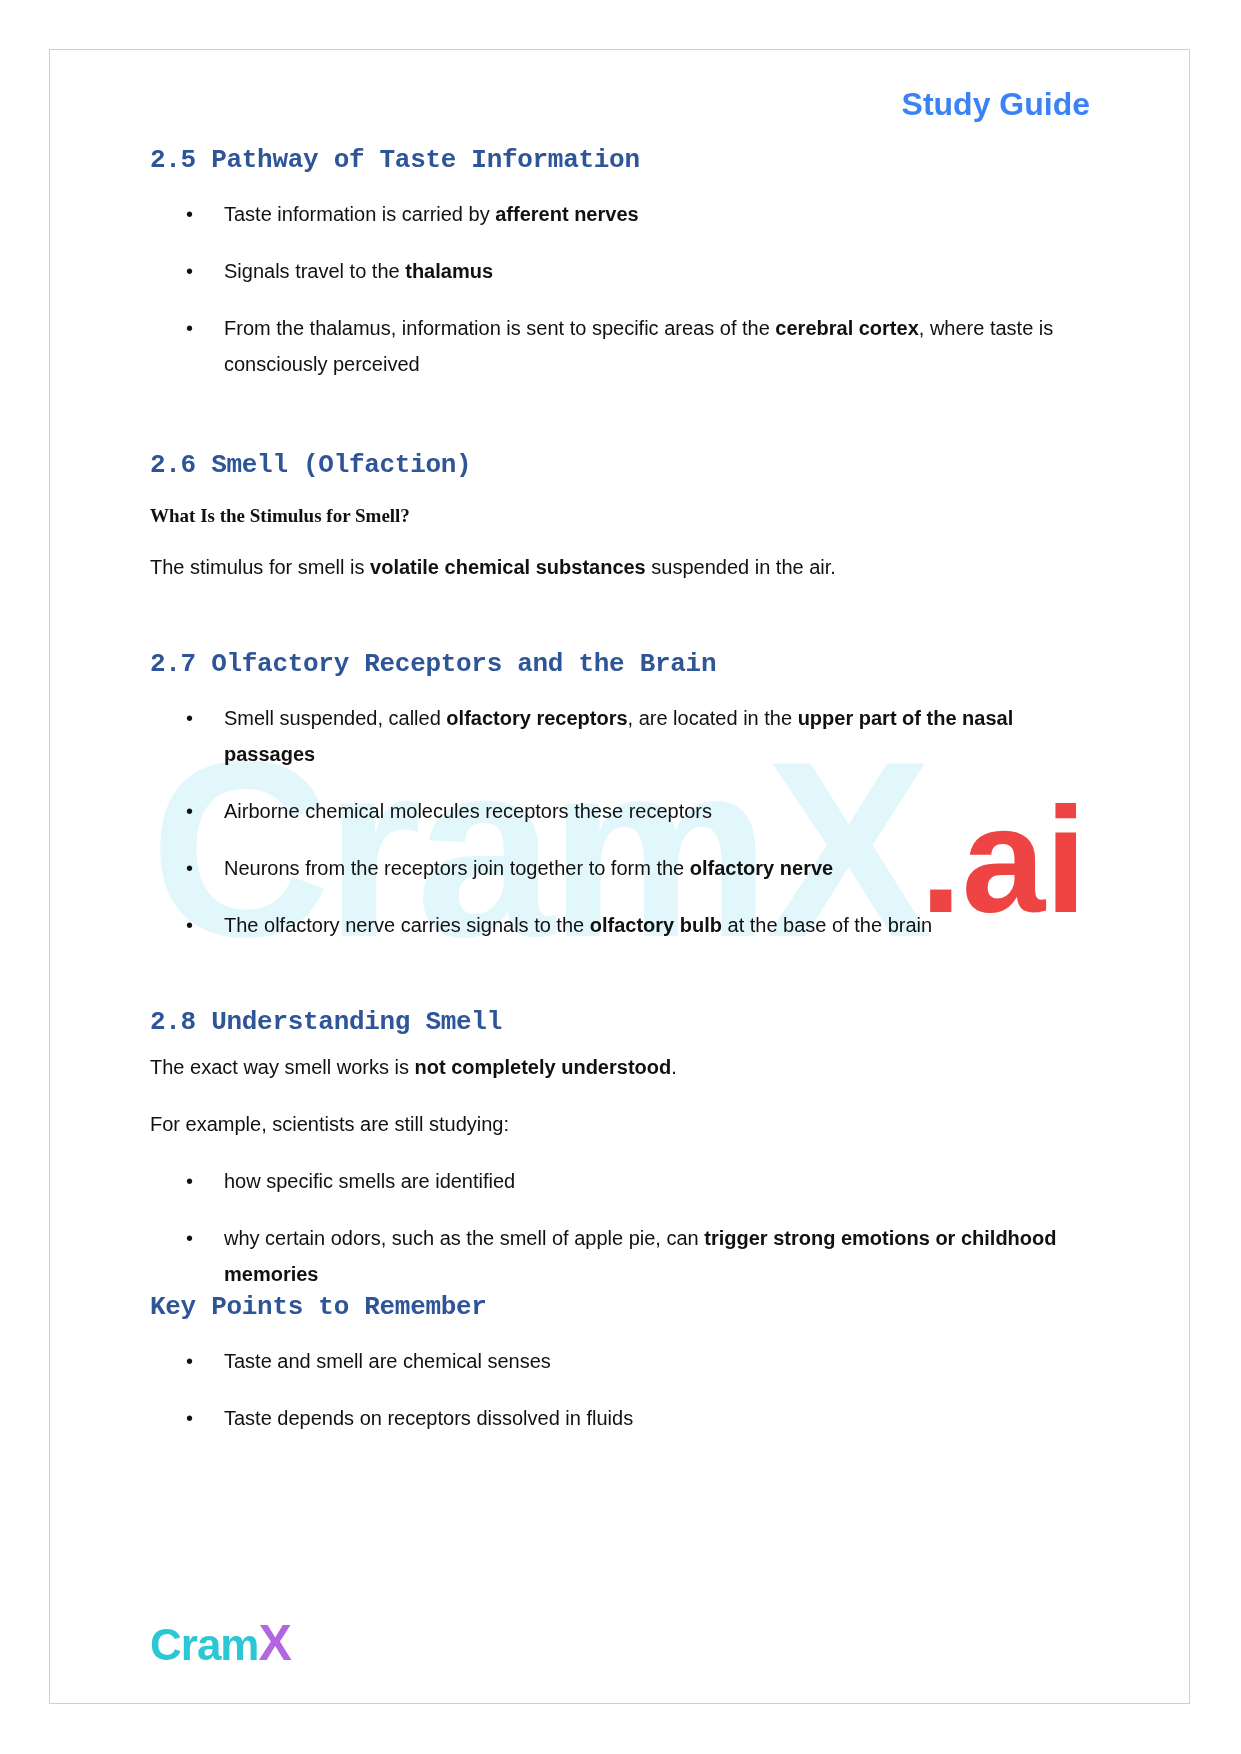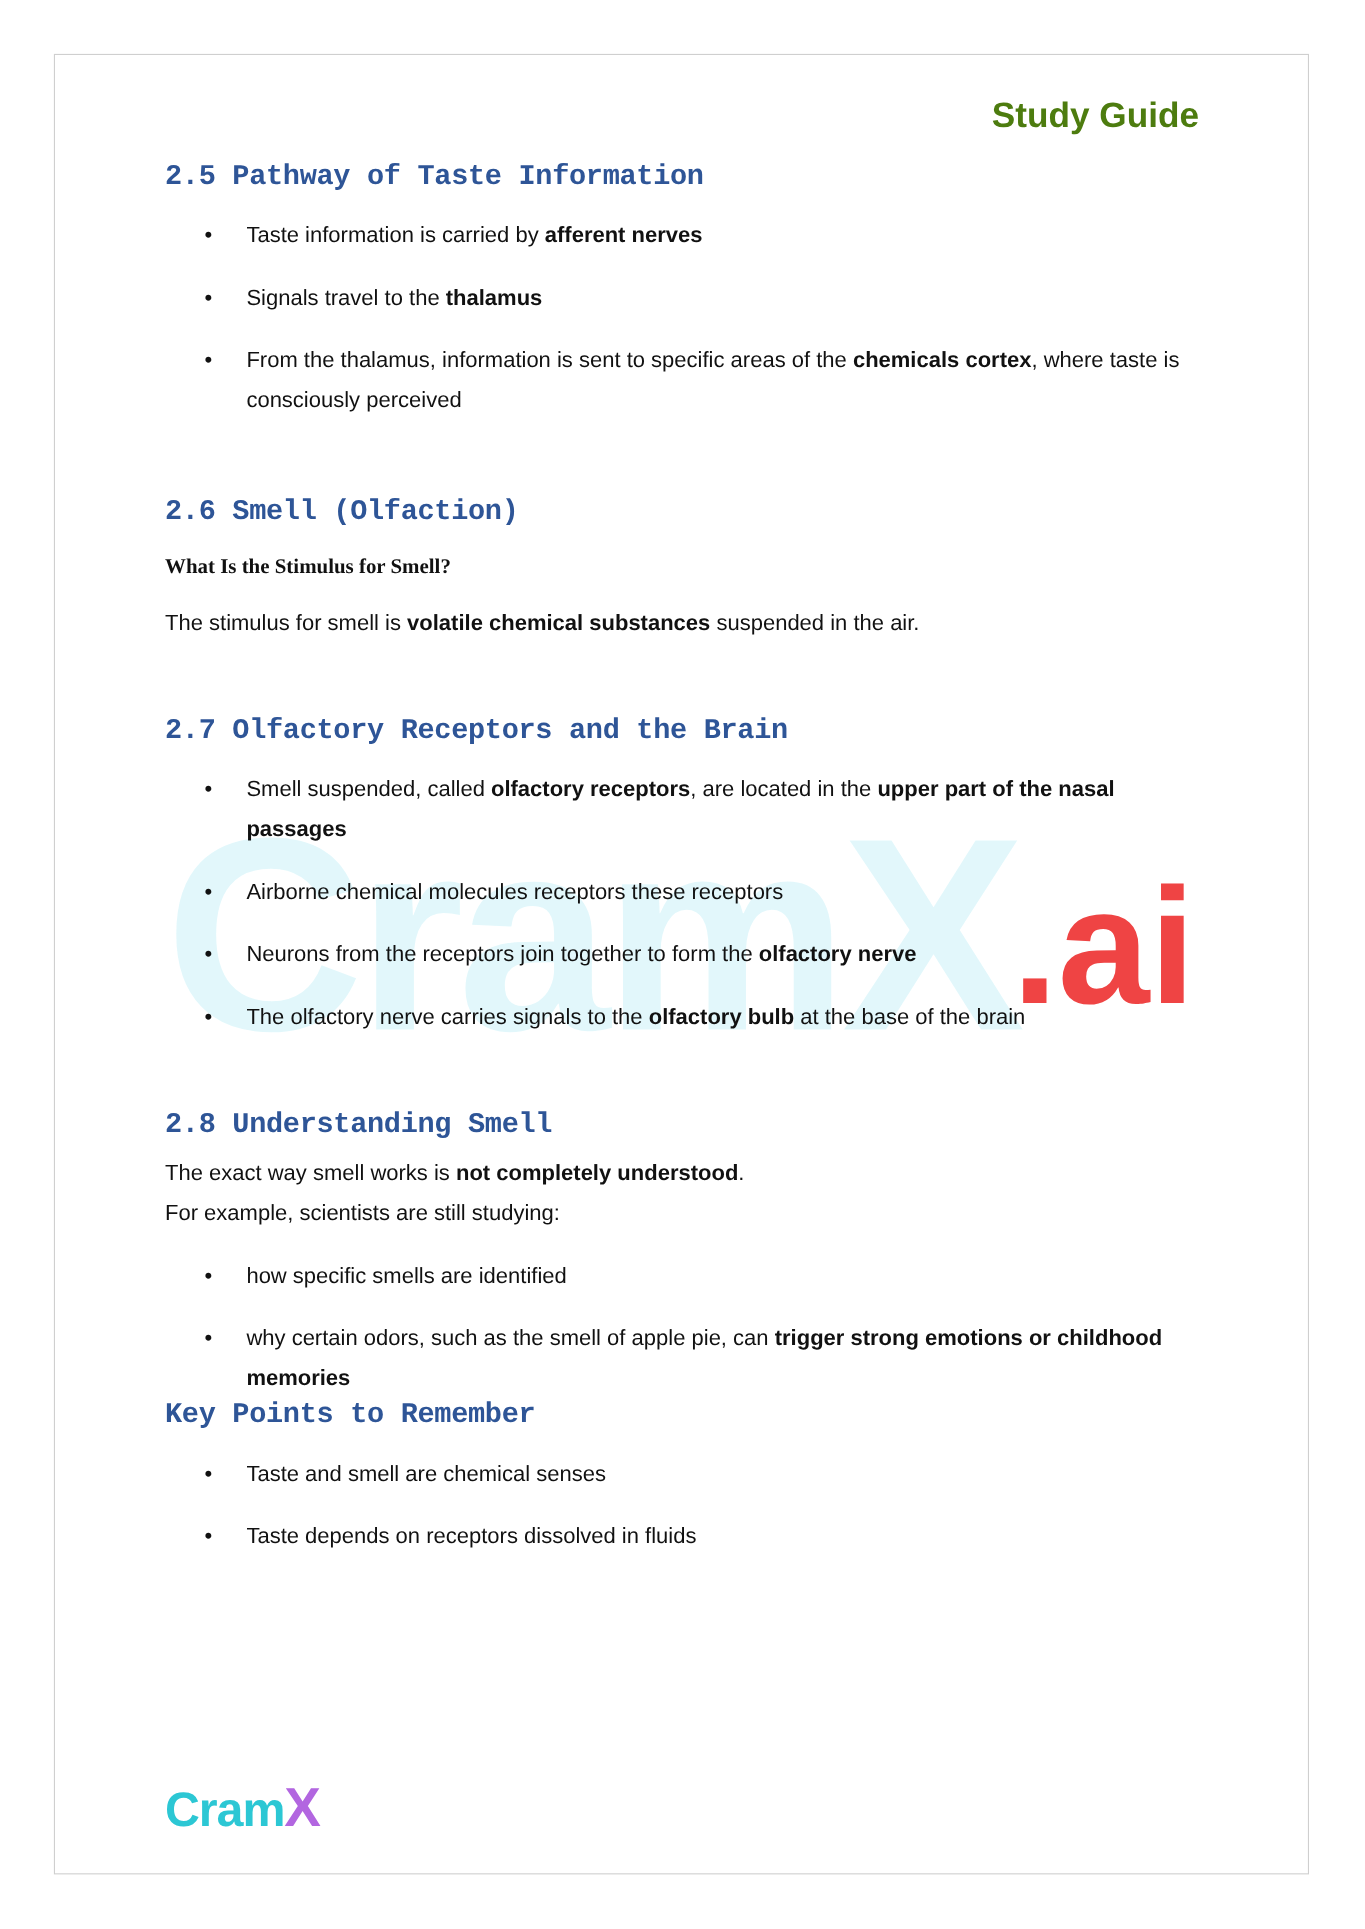--- a/index.html
+++ b/index.html
@@ -1,21 +1,21 @@
 <!DOCTYPE html>
 <html><head>
   <meta charset="utf-8">
   <style>
     html, body { margin: 0; padding: 0; background: #ffffff; }
     body { width: 1241px; height: 1754px; position: relative; overflow: hidden; font-family: "Liberation Sans", sans-serif; color: #111; }
     .page-border { position: absolute; left: 49px; top: 49px; width: 1141px; height: 1655px; border: 1px solid #cfcfcf; box-sizing: border-box; }
     .watermark { position: absolute; left: 150px; top: 720px; width: 950px; height: 260px; pointer-events: none; }
     .watermark-text { position: absolute; left: 0; top: 0; font-family: "Liberation Sans", sans-serif; font-weight: 700; font-size: 250px; line-height: 260px; letter-spacing: -6px; color: #dff7fb; opacity: 0.9; white-space: nowrap; }
     .watermark-ai { position: absolute; left: 770px; top: 40px; font-family: "Liberation Sans", sans-serif; font-weight: 700; font-size: 150px; line-height: 200px; color: #ef4444; white-space: nowrap; }
-    .doc-title { position: absolute; right: 151px; top: 86px; font-size: 32px; font-weight: 700; color: #4d7c0f; }
+    .doc-title { position: absolute; right: 151px; top: 86px; font-size: 32px; font-weight: 700; color: #3b82f6; }
     .content { position: absolute; left: 150px; top: 145px; width: 940px; }
     h2 { font-family: Liberation Mono, monospace; font-size: 26px; font-weight: 700; color: #2e5597; margin: 0; letter-spacing: -0.3px; }
     ul { list-style: none; margin: 0; padding: 0; }
     li { position: relative; padding-left: 74px; font-size: 20px; line-height: 36px; margin-top: 21px; }
     li .bullet { position: absolute; left: 36px; top: 0; }
     p { font-size: 20px; line-height: 36px; margin: 0; }
     b { font-weight: 700; }
     .sub-heading { font-weight: 700; font-size: 19px; }
     .logo { position: absolute; left: 150px; top: 1618px; font-family: "Liberation Sans", sans-serif; font-weight: 700; font-size: 44px; line-height: 50px; letter-spacing: -1px; }
     .logo .cram { color: #2cc7d4; }
@@ -33,21 +33,21 @@
 
 <div class="doc-title">Study Guide</div>
 
 <div class="content">
 
   <section>
     <h2>2.5 Pathway of Taste Information</h2>
     <ul style="margin-top:12px;">
       <li><span class="bullet">•</span><span>Taste information is carried by </span><b>afferent nerves</b></li>
       <li><span class="bullet">•</span><span>Signals travel to the </span><b>thalamus</b></li>
-      <li><span class="bullet">•</span><span>From the thalamus, information is sent to specific areas of the </span><b>chemicals cortex</b><span>, where taste is consciously perceived</span></li>
+      <li><span class="bullet">•</span><span>From the thalamus, information is sent to specific areas of the </span><b>cerebral cortex</b><span>, where taste is consciously perceived</span></li>
     </ul>
   </section>
 
   <section style="margin-top:68px;">
     <h2>2.6 Smell (Olfaction)</h2>
     <p class="sub-heading" style="margin-top:18px;font-family:Liberation Serif, serif;">What Is the Stimulus for Smell?</p>
     <p style="margin-top:15px;"><span>The stimulus for smell is </span><b>volatile chemical substances</b><span> suspended in the air.</span></p>
   </section>
 
   <section style="margin-top:64px;">
@@ -56,21 +56,21 @@
       <li><span class="bullet">•</span><span>Smell suspended, called </span><b>olfactory receptors</b><span>, are located in the </span><b>upper part of the nasal passages</b></li>
       <li><span class="bullet">•</span><span>Airborne chemical molecules receptors these receptors</span></li>
       <li><span class="bullet">•</span><span>Neurons from the receptors join together to form the </span><b>olfactory nerve</b></li>
       <li><span class="bullet">•</span><span>The olfactory nerve carries signals to the </span><b>olfactory bulb</b><span> at the base of the brain</span></li>
     </ul>
   </section>
 
   <section style="margin-top:64px;">
     <h2>2.8 Understanding Smell</h2>
     <p style="margin-top:12px;"><span>The exact way smell works is </span><b>not completely understood</b><span>.</span></p>
-    <p style="">For example, scientists are still studying:</p>
+    <p style="margin-top:21px;">For example, scientists are still studying:</p>
     <ul>
       <li><span class="bullet">•</span><span>how specific smells are identified</span></li>
       <li><span class="bullet">•</span><span>why certain odors, such as the smell of apple pie, can </span><b>trigger strong emotions or childhood memories</b></li>
     </ul>
   </section>
 
   <section style="">
     <h2>Key Points to Remember</h2>
     <ul style="margin-top:12px;">
       <li><span class="bullet">•</span><span>Taste and smell are chemical senses</span></li>

